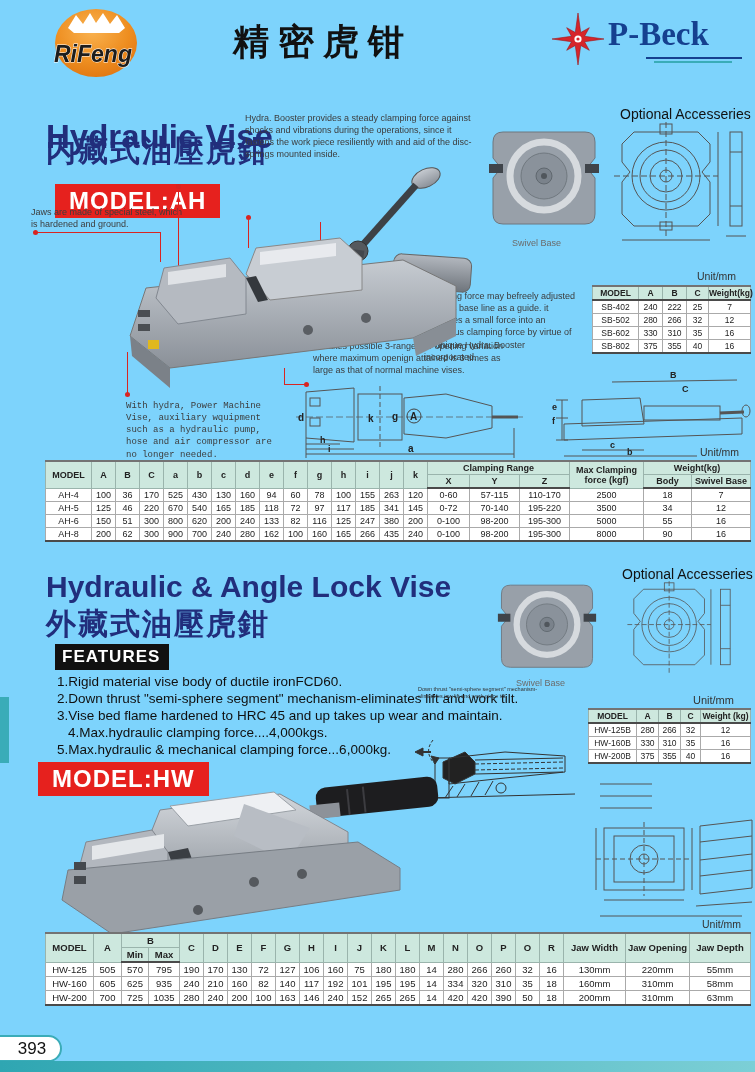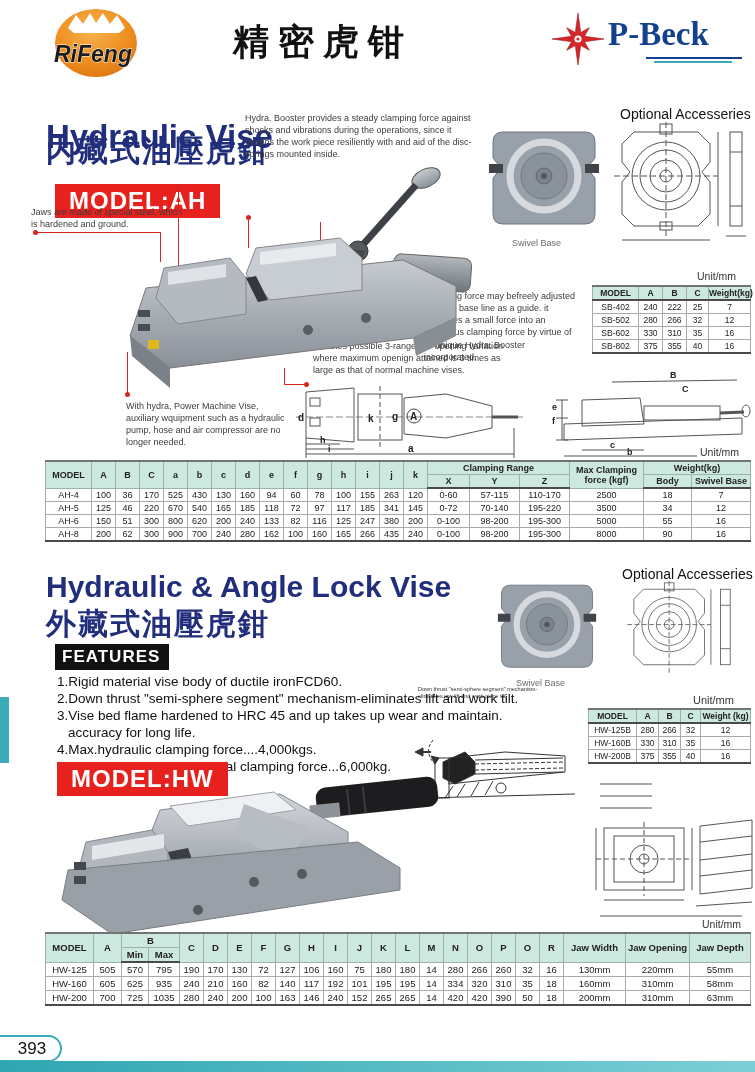--- a/index.html
+++ b/index.html
@@ -1,16 +1,16 @@
 <!DOCTYPE html>
 <html><head>
 <meta charset="utf-8">
 <style>
   html,body{margin:0;padding:0;background:#e8e8e8;}
-  .page{position:relative;width:755px;height:1072px;background:#ffffff;overflow:hidden;
+  .page{position:relative;width:755px;height:1072px;background:#7dd3fc;overflow:hidden;
         font-family:"Liberation Sans",sans-serif;color:#222;}
   
   .hdr-capsule{position:absolute;left:138px;top:9px;width:602px;height:56px;
 making       border:2px solid #3aacb8;border-radius:30px;}
   .logo-wrap{position:absolute;left:50px;top:6px;}
   .cn-title{position:absolute;left:202px;top:18px;font-size:36px;font-weight:bold;color:#111;
        letter-spacing:9px;font-family:"Liberation Sans",sans-serif;margin-left:31px;}
   .star-wrap{position:absolute;left:549px;top:12px;}
   .pbeck{position:absolute;left:608px;top:16px;font-family:"Liberation Serif",serif;
        font-size:33px;font-weight:bold;color:#15408f;}
@@ -90,21 +90,21 @@
   <div class="pbeck-u2"></div>
 
   <div class="sec-title" style="left:46px;top:94px;font-size:33px;margin-top:24px;">Hydraulic Vise</div>
   <div class="sec-title" style="left:46px;top:131px;font-size:30px;letter-spacing:2px;">内藏式油壓虎鉗</div>
   <div class="badge-red" style="left:55px;top:184px;">MODEL:AH</div>
 
   <div class="callout" style="left:245px;top:112px;width:238px;">Hydra. Booster provides a steady clamping force against shocks and vibrations during the operations, since it fastens the work piece resiliently with and aid of the disc-springs mounted inside.</div>
   <div class="callout" style="left:31px;top:206px;width:160px;">Jaws are made of special steel, which is hardened and ground.</div>
   <div class="callout" style="left:424px;top:290px;width:154px;">Clamping force may befreely adjusted with this base line as a guide. it magnifies a small force into an enormous clamping force by virtue of its unique Hydra. Booster incorporated.</div>
   <div class="callout" style="left:313px;top:340px;width:210px;">It makes possible 3-range jaw opening variation where maximum openign attained is 3 times as large as that of normal machine vises.</div>
-  <div class="callout" style="left:126px;top:400px;width:162px;">With hydra, Power Machine Vise, auxiliary wquipment such as a hydraulic pump, hose and air compressor are no longer needed.</div>
+  <div class="callout" style="left:126px;top:400px;width:162px;font-family:Liberation Mono, monospace;">With hydra, Power Machine Vise, auxiliary wquipment such as a hydraulic pump, hose and air compressor are no longer needed.</div>
 
   <div class="dot" style="left:33px;top:230px;"></div>
   <div class="leader" style="left:36px;top:232px;width:124px;height:1px;"></div>
   <div class="leader" style="left:160px;top:232px;width:1px;height:30px;"></div>
   <div class="dot" style="left:176px;top:184px;"></div>
   <div class="leader" style="left:178px;top:190px;width:1px;height:92px;"></div>
   <div class="leader" style="left:320px;top:222px;width:1px;height:22px;"></div>
   <div class="dot" style="left:246px;top:215px;"></div>
   <div class="leader" style="left:248px;top:220px;width:1px;height:28px;"></div>
   <div class="dot" style="left:421px;top:321px;"></div>
@@ -446,26 +446,25 @@
   </table>
 
   <div class="sec-title" style="left:46px;top:570px;font-size:30px;">Hydraulic &amp; Angle Lock Vise</div>
   <div class="sec-title" style="left:46px;top:604px;font-size:30px;letter-spacing:2px;">外藏式油壓虎鉗</div>
 
   <div class="badge-black" style="left:55px;top:644px;padding-left:7px;">FEATURES</div>
   <div class="features" style="left:57px;top:673px;width:420px;">
       <div class="feature-line">1.Rigid material vise body of ductile ironFCD60.</div>
       <div class="feature-line">2.Down thrust "semi-sphere segment" mechanism-eliminates lift and work tilt.</div>
       <div class="feature-line">3.Vise bed flame hardened to HRC 45 and up takes up wear and maintain.</div>
-      <div class="feature-line">accuracy for long life.</div>
       <div class="feature-line">4.Max.hydraulic clamping force....4,000kgs.</div>
       <div class="feature-line">5.Max.hydraulic &amp; mechanical clamping force...6,000kg.</div>
     </div>
 
-  <div class="badge-red" style="left:57px;top:762px;">MODEL:HW</div>
+  <div class="badge-red" style="left:38px;top:762px;">MODEL:HW</div>
 
   <div class="opt-acc" style="left:622px;top:566px;">Optional Accesseries</div>
 
   <div class="abs" style="left:494px;top:578px;">
     <svg width="106" height="100" viewBox="0 0 114 112">
       <path d="M16,8 L98,8 Q108,8 108,18 L108,34 L100,44 L108,54 L108,90 Q108,100 98,100 L16,100 Q6,100 6,90 L6,54 L14,44 L6,34 L6,18 Q6,8 16,8 Z" fill="#98a0a9" stroke="#6e767e"></path>
       <rect x="2" y="40" width="14" height="9" fill="#3f444a"></rect>
       <rect x="98" y="40" width="14" height="9" fill="#3f444a"></rect>
       <circle cx="57" cy="52" r="34" fill="none" stroke="#d6dade" stroke-width="7"></circle>
       <circle cx="57" cy="52" r="23" fill="#8a929b" stroke="#70787f"></circle>

